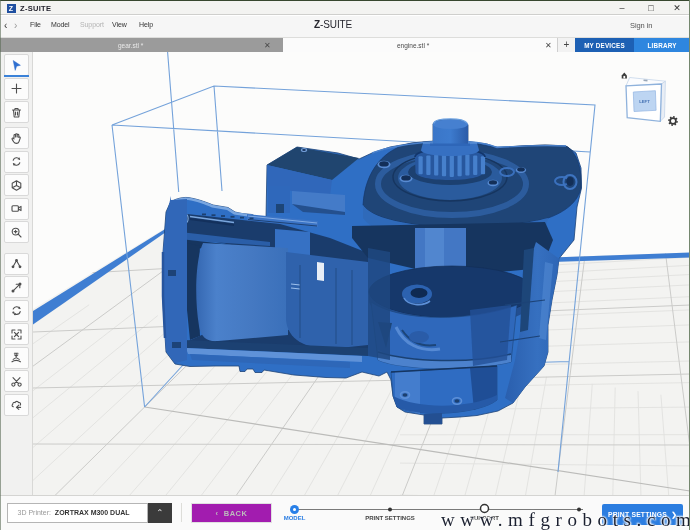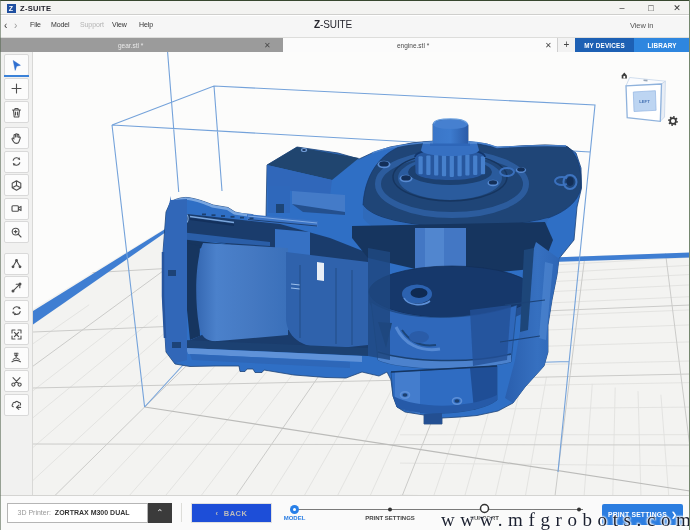--- a/index.html
+++ b/index.html
@@ -19,21 +19,21 @@
 #tabs .lib { position:absolute; left:634px; top:0; width:56px; height:14.5px; background:#2e86df; color:#fff; font-size:6.3px; font-weight:bold; text-align:center; line-height:15px; letter-spacing:0.2px; }
 
 #toolbar { position:absolute; left:0; top:52px; width:33px; height:443px; background:#f1f1f0; border-right:1px solid #d8d8d6; }
 .tbtn { position:absolute; left:3.5px; width:25px; height:22px; background:#fcfcfc; border:1px solid #d9d9d9; border-radius:2px; display:flex; align-items:center; justify-content:center; }
 #selline { position:absolute; left:3.5px; top:23px; width:25px; height:2px; background:#3b82d8; }
 
 #bottom { position:absolute; left:0; top:495px; width:690px; height:35px; background:#fafafa; border-top:1px solid #d4d4d2; }
 #dd { position:absolute; left:6.5px; top:503px; width:141px; height:19.5px; background:#fff; border:1px solid #b5b5b5; font-size:7px; line-height:18px; padding-left:10px; color:#999; }
 #dd b { color:#333; font-weight:bold; }
 #ddbtn { position:absolute; left:147.5px; top:503px; width:24.5px; height:19.5px; background:#3b3b3b; color:#fff; text-align:center; line-height:19px; font-size:8px; }
-#back { position:absolute; left:191px; top:503px; width:81px; height:20px; background:#1d4ed8; border:1px solid #e0e0e0; color:#bcbcbc; font-size:7.5px; font-weight:bold; text-align:center; line-height:19px; letter-spacing:0.5px; }
+#back { position:absolute; left:191px; top:503px; width:81px; height:20px; background:#a21caf; border:1px solid #e0e0e0; color:#bcbcbc; font-size:7.5px; font-weight:bold; text-align:center; line-height:19px; letter-spacing:0.5px; }
 #psbtn { position:absolute; left:602px; top:504px; width:81px; height:21px; background:#2b7de0; border-radius:2px; color:#fff; font-size:6.8px; font-weight:bold; text-align:center; line-height:21px; letter-spacing:0.2px; }
 .steplabel { position:absolute; top:515px; font-size:6px; font-weight:bold; transform:translateX(-50%); }
 #wm { position:absolute; left:441px; top:509px; width:260px; font-family:"Liberation Serif", serif; font-size:19px; letter-spacing:5.6px; color:#1b2030; text-shadow:0 0 2px #fff, 0 0 2px #fff, 1px 1px 2px #fff, -1px -1px 2px #fff; white-space:nowrap; }
 #sep1 { position:absolute; left:181px; top:503px; width:1px; height:19px; background:#ddddd9; }
 #redge { position:absolute; left:688.5px; top:0; width:1.5px; height:530px; background:#74876e; }
 #ledge { position:absolute; left:0; top:0; width:1px; height:530px; background:#5a6b55; opacity:0.6; }
 </style></head>
 <body>
 <div id="page">
 
@@ -212,21 +212,21 @@
   </div>
   <div id="menu">
     <span style="left:4px;color:#333;font-size:10px;top:3.5px">‹</span>
     <span style="left:14px;color:#999;font-size:10px;top:3.5px">›</span>
     <span style="left:30px">File</span>
     <span style="left:51px">Model</span>
     <span style="left:80px;color:#b4b4b4">Support</span>
     <span style="left:112px">View</span>
     <span style="left:139px">Help</span>
     <span style="left:314px;font-size:10px;top:3px;color:#26262e;white-space:nowrap"><b>Z</b>-SUITE</span>
-    <span style="left:630px;font-weight:normal;color:#555;font-size:7.5px">View in</span>
+    <span style="left:630px;font-weight:normal;color:#555;font-size:7.5px">Sign in</span>
   </div>
   <div id="tabs">
     <span style="position:absolute;left:118px;top:4px;font-size:6.5px;color:#e9e9e9;">gear.stl *</span>
     <span style="position:absolute;left:264px;top:3px;font-size:8px;color:#4a4a4a;">✕</span>
     <div class="atab">
       <span style="position:absolute;left:114px;top:4px;font-size:6.5px;color:#4a4a4a;">engine.stl *</span>
       <span style="position:absolute;left:262px;top:3px;font-size:8px;color:#4a4a4a;">✕</span>
     </div>
     <div class="plus">+</div>
     <div class="mydev">MY DEVICES</div>

